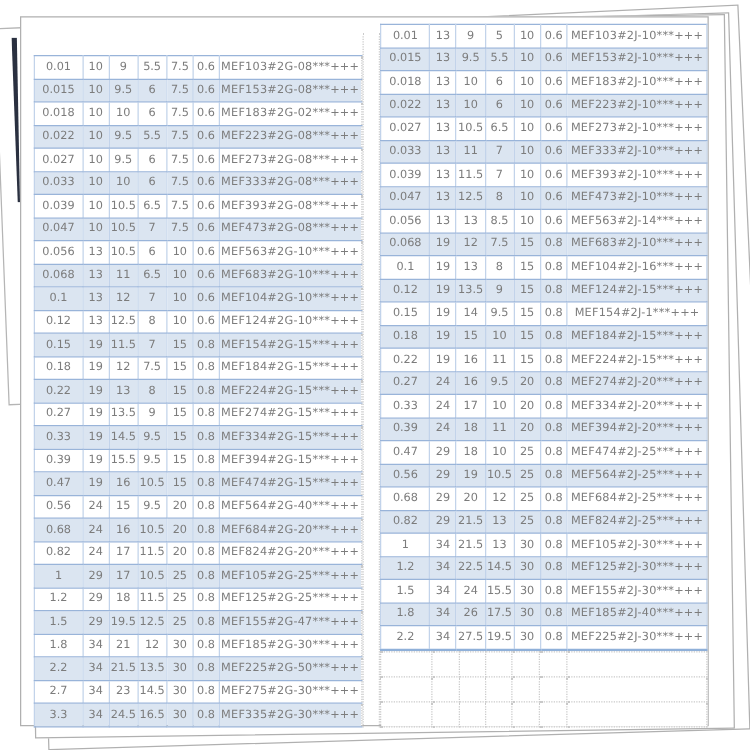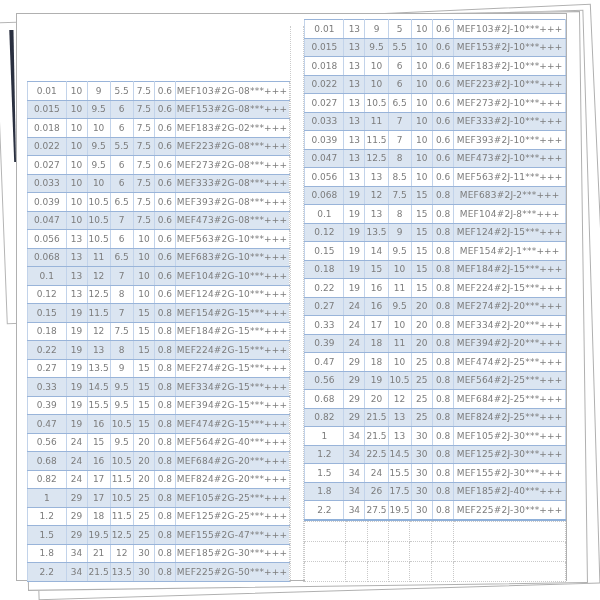--- a/index.html
+++ b/index.html
@@ -318,20 +318,38 @@
             <td class="part">MEF185#2G-30***+++</td>
           </tr>
           <tr class="band">
             <td>2.2</td>
             <td>34</td>
             <td>21.5</td>
             <td>13.5</td>
             <td>30</td>
             <td>0.8</td>
             <td class="part">MEF225#2G-50***+++</td>
+          </tr>
+          <tr>
+            <td>2.7</td>
+            <td>34</td>
+            <td>23</td>
+            <td>14.5</td>
+            <td>30</td>
+            <td>0.8</td>
+            <td class="part">MEF275#2G-30***+++</td>
+          </tr>
+          <tr class="band">
+            <td>3.3</td>
+            <td>34</td>
+            <td>24.5</td>
+            <td>16.5</td>
+            <td>30</td>
+            <td>0.8</td>
+            <td class="part">MEF335#2G-30***+++</td>
           </tr>
         </tbody>
       </table>
 
     <div class="seam"></div>
 
     <div class="right-col">
       <table class="spec right">
         <colgroup>
           <col style="width:40px">
@@ -415,39 +433,39 @@
               <td>0.6</td>
               <td class="part">MEF473#2J-10***+++</td>
             </tr>
             <tr>
               <td>0.056</td>
               <td>13</td>
               <td>13</td>
               <td>8.5</td>
               <td>10</td>
               <td>0.6</td>
-              <td class="part">MEF563#2J-11***+++</td>
+              <td class="part">MEF563#2J-14***+++</td>
             </tr>
             <tr class="band">
               <td>0.068</td>
               <td>19</td>
               <td>12</td>
               <td>7.5</td>
               <td>15</td>
               <td>0.8</td>
-              <td class="part">MEF683#2J-2***+++</td>
+              <td class="part">MEF683#2J-10***+++</td>
             </tr>
             <tr>
               <td>0.1</td>
               <td>19</td>
               <td>13</td>
               <td>8</td>
               <td>15</td>
               <td>0.8</td>
-              <td class="part">MEF104#2J-8***+++</td>
+              <td class="part">MEF104#2J-16***+++</td>
             </tr>
             <tr class="band">
               <td>0.12</td>
               <td>19</td>
               <td>13.5</td>
               <td>9</td>
               <td>15</td>
               <td>0.8</td>
               <td class="part">MEF124#2J-15***+++</td>
             </tr>

